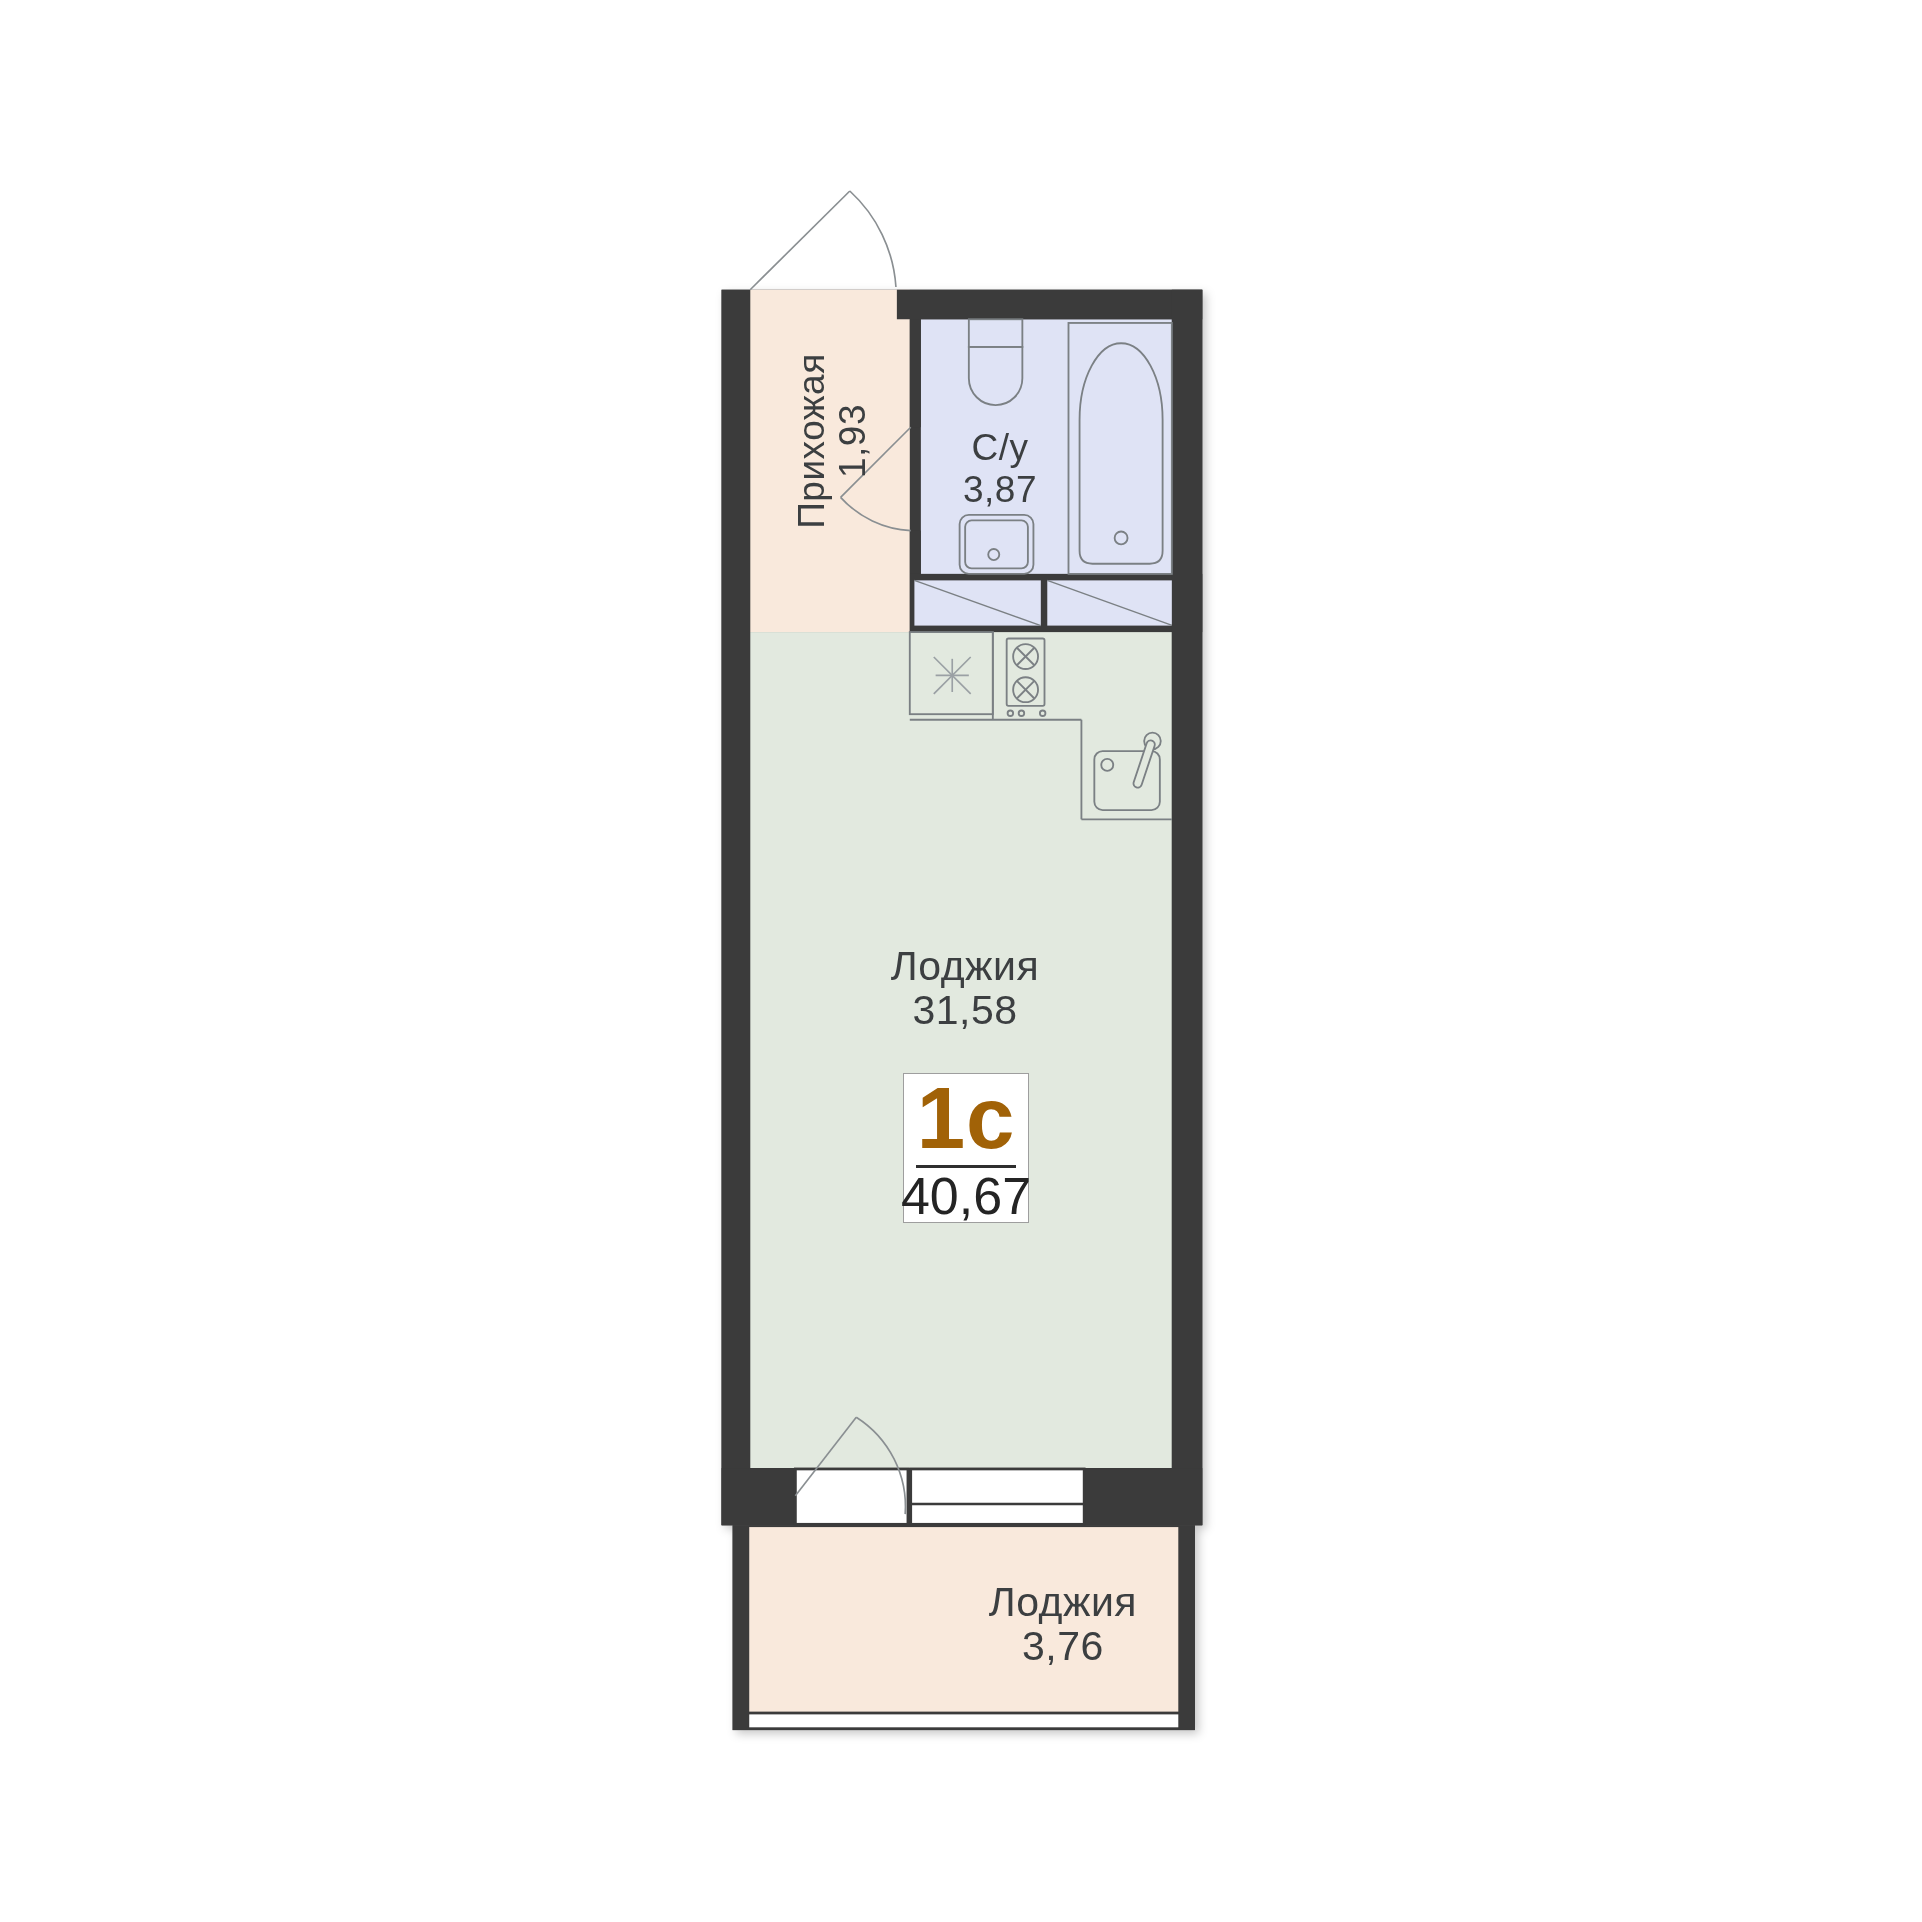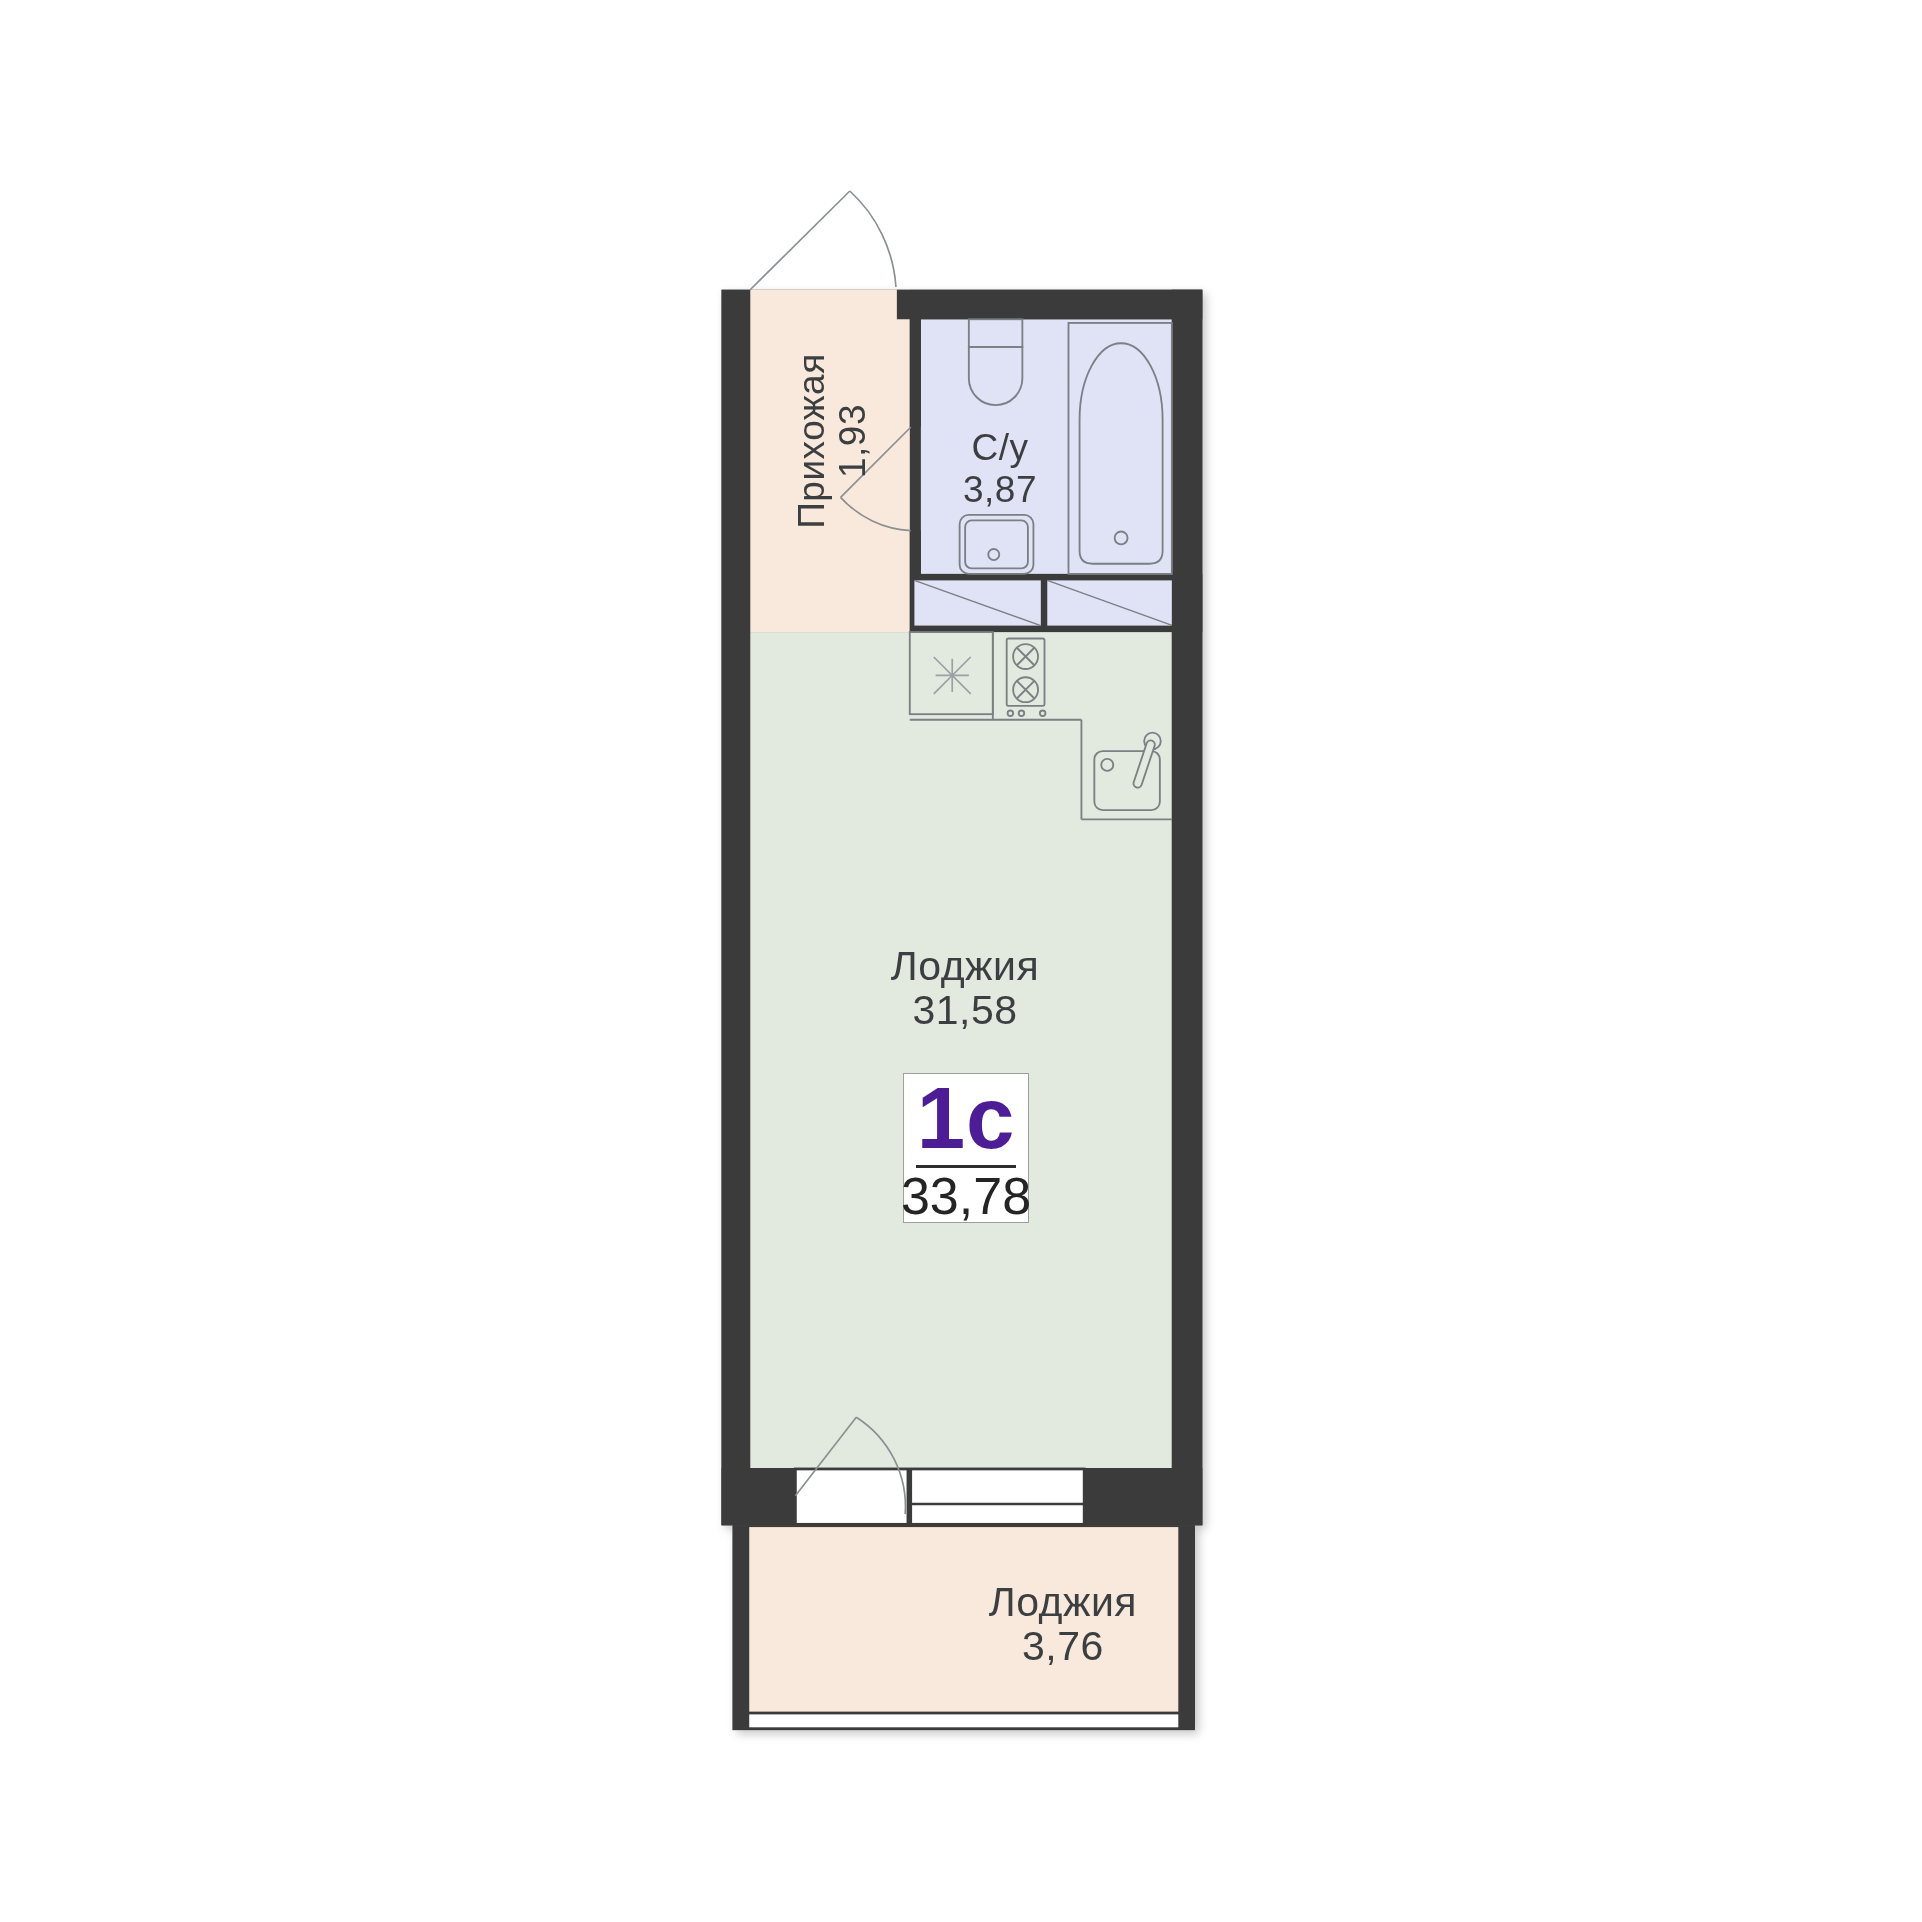--- a/index.html
+++ b/index.html
@@ -11,21 +11,21 @@
   .lbl .ln{display:block;}
   .lbl-40{font-size:37px;line-height:42px;}
   .lbl-44{font-size:41px;line-height:44px;}
   .hallway-lbl{left:832px;top:441px;transform:translate(-50%,-50%) rotate(-90deg);line-height:41px;}
   .bath-lbl{left:1000px;top:469px;transform:translate(-50%,-50%);}
   .room-lbl{left:965px;top:988px;transform:translate(-50%,-50%);}
   .loggia-lbl{right:785px;top:1580px;text-align:center;}
   .badge{position:absolute;left:903px;top:1073px;width:126px;height:150px;background:#ffffff;
          border:1.4px solid #9e9e9e;box-sizing:border-box;display:flex;flex-direction:column;
          align-items:center;justify-content:center;}
-  .badge .type{font-size:87px;line-height:79px;font-weight:700;color:#4c1d95;letter-spacing:0.9px;}
+  .badge .type{font-size:87px;line-height:79px;font-weight:700;color:#a16207;letter-spacing:0.9px;}
   .badge .rule{width:100px;height:2.8px;background:#2e2e2e;margin:8.3px 0 6.5px 0;}
   .badge .area{font-size:52px;line-height:44px;font-weight:400;color:#242424;}
 </style>
 </head>
 <body>
 
 <div class="plan">
 <svg width="1922" height="1922" viewBox="0 0 2083 2083">
   <defs>
     <filter id="softshadow" x="-10%" y="-10%" width="120%" height="120%">
@@ -149,16 +149,16 @@
   </div>
 
   <div class="lbl lbl-44 loggia-lbl">
     <span class="ln">Лоджия</span>
     <span class="ln">3,76</span>
   </div>
 
   <div class="badge">
     <div class="type">1с</div>
     <div class="rule"></div>
-    <div class="area">33,78</div>
+    <div class="area">40,67</div>
   </div>
 </div>
 
 
 </body></html>

